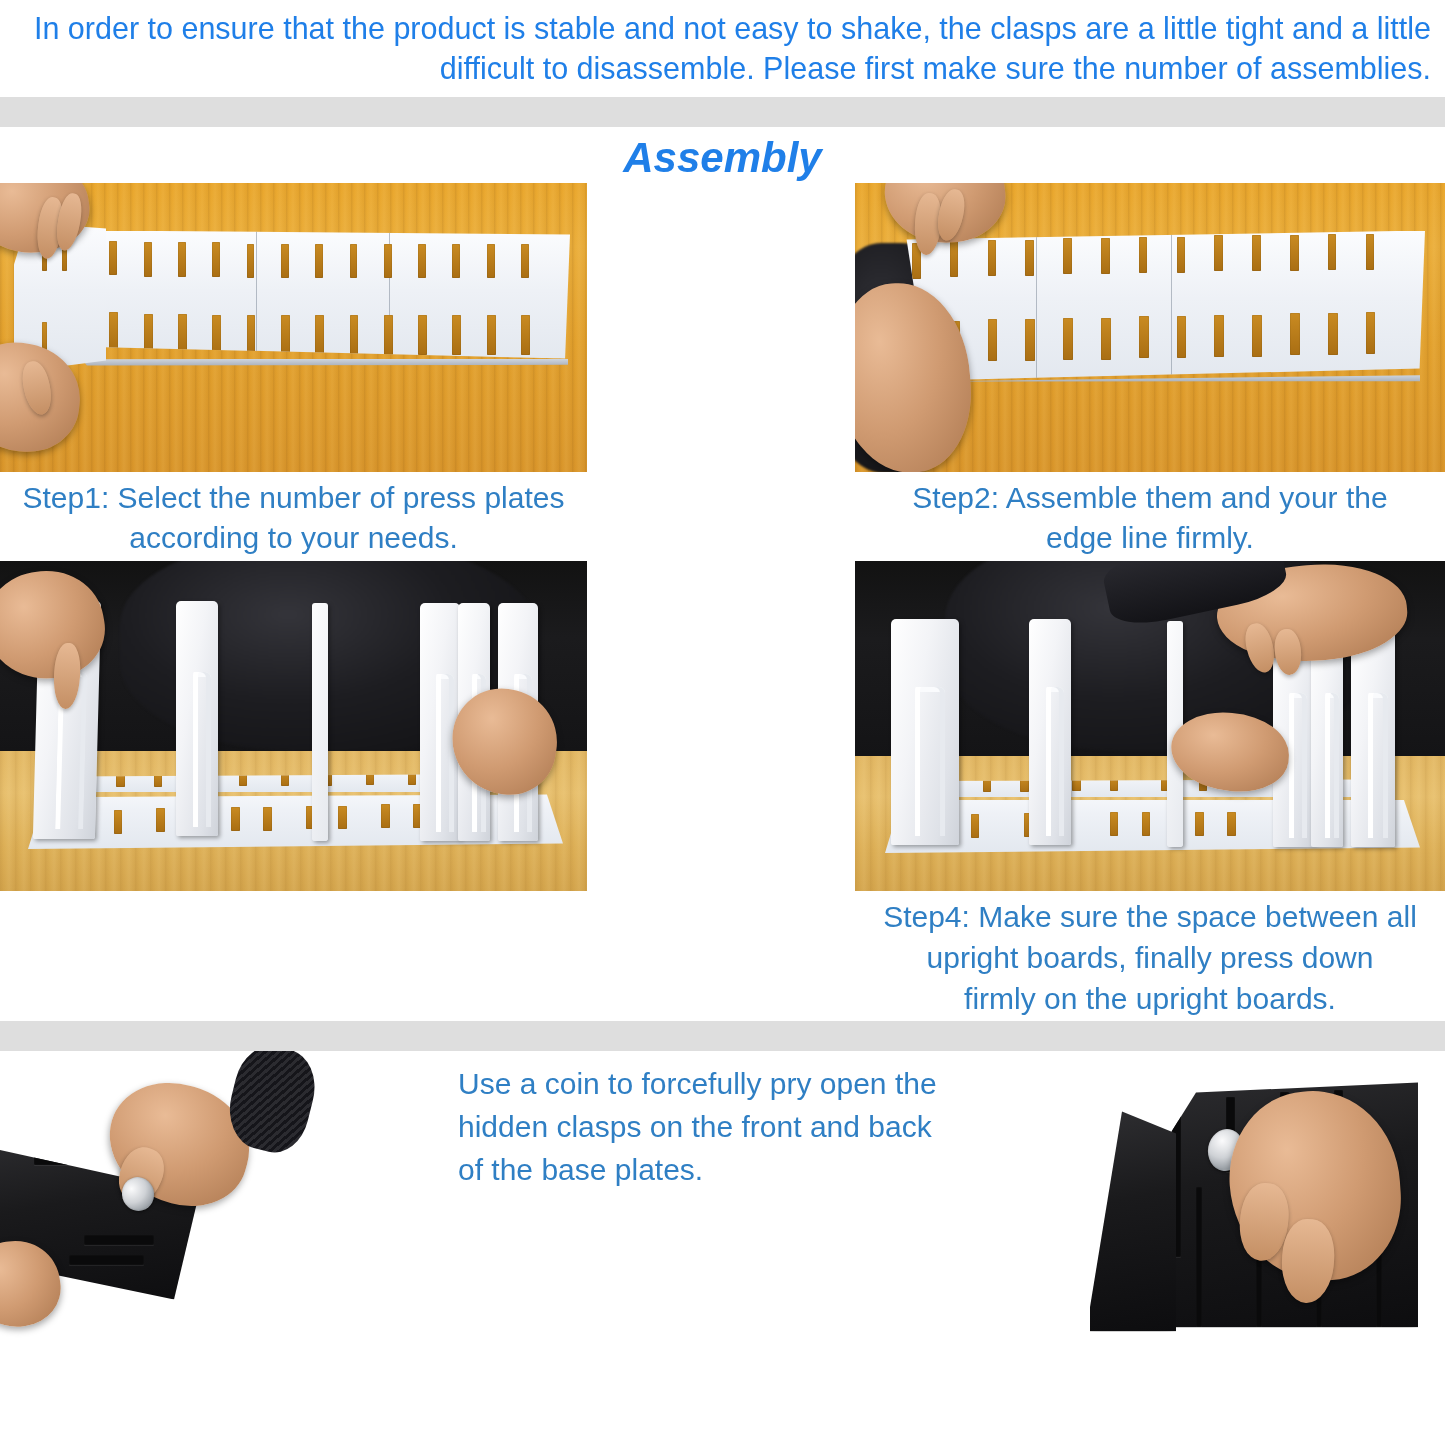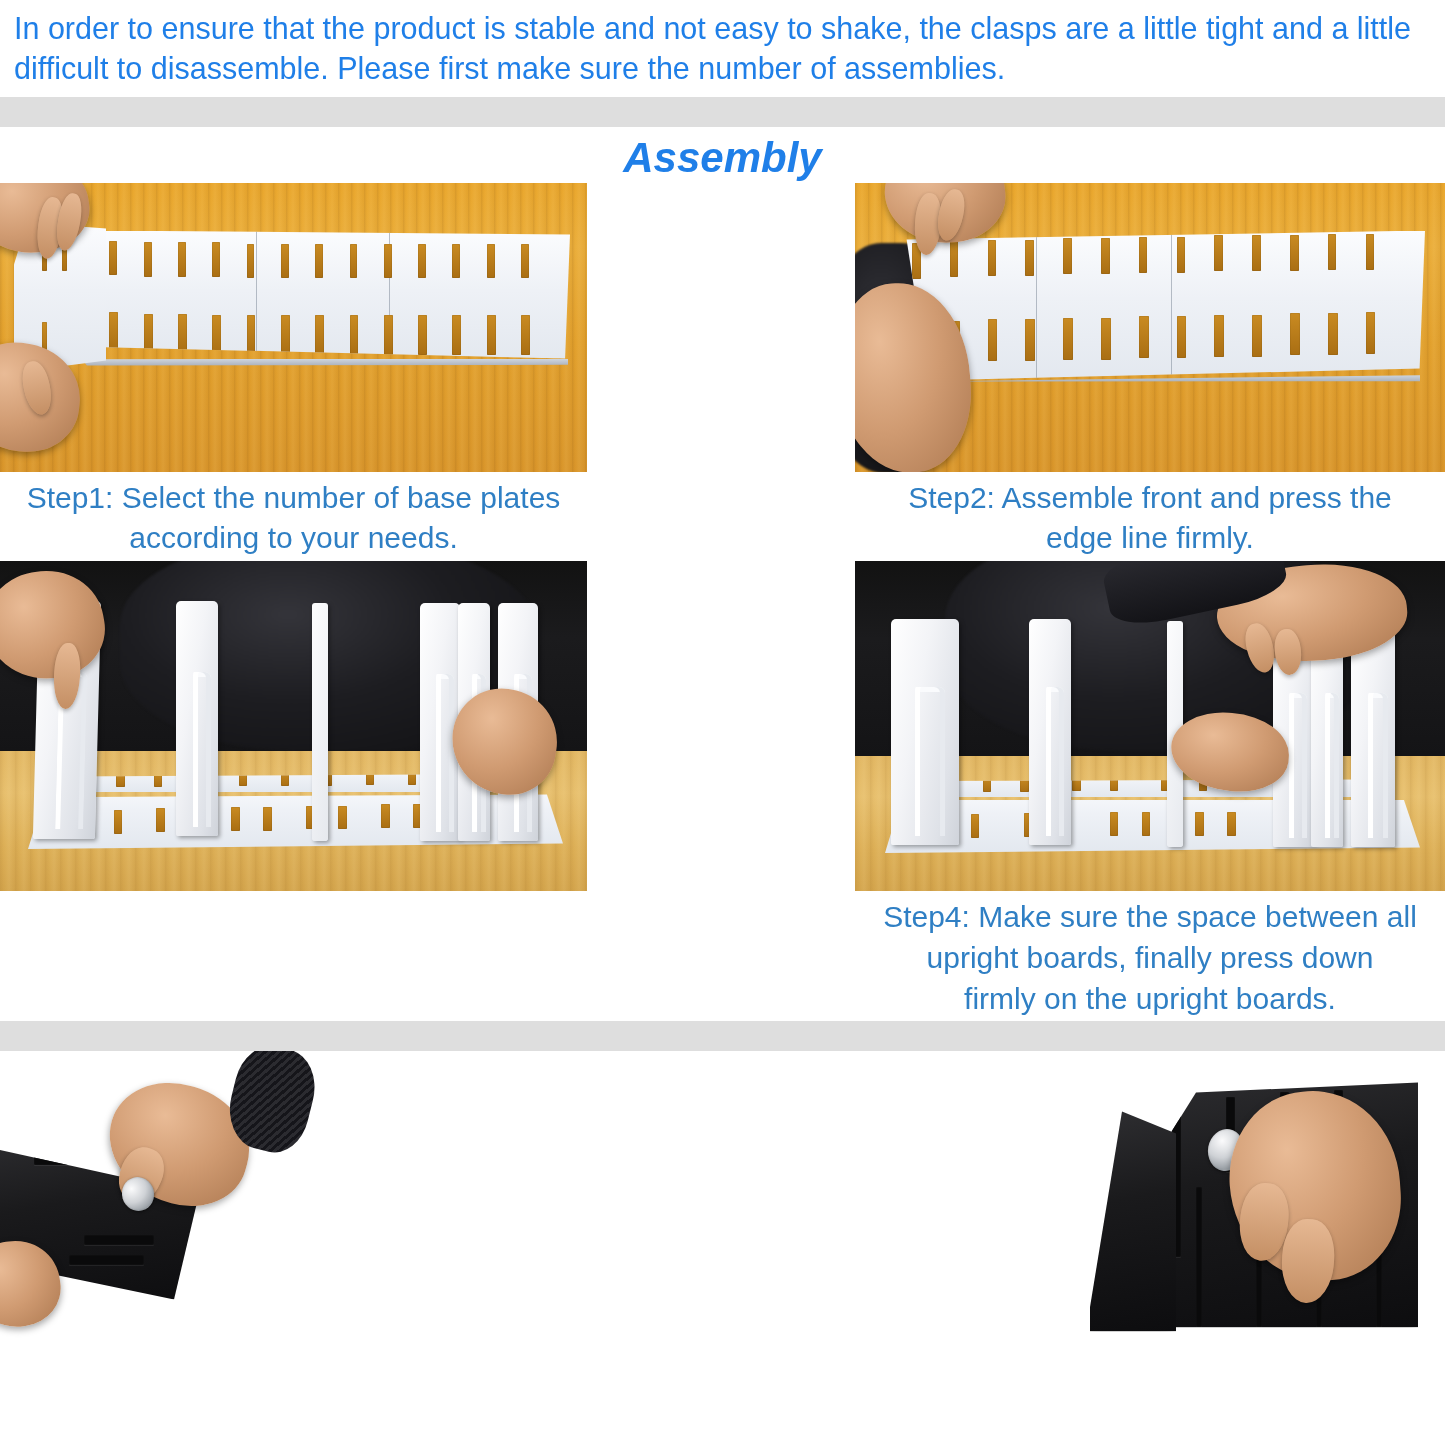--- a/index.html
+++ b/index.html
@@ -23,21 +23,21 @@
     letter-spacing: 0px;
     line-height: 1.0;
   }
   .caution-title {
     font-size: 42px;
     padding-top: 2px;
   }
   .caution-body {
     color: #1f7fe8;
     font-size: 30.5px;
-    text-align: left;
+    text-align: right;
     line-height: 1.32;
     padding: 4px 14px 0 14px;
     font-weight: 500;
   }
   .section-title {
     font-size: 42px;
     padding-top: 10px;
     padding-bottom: 4px;
     font-style: italic;
   }
@@ -290,21 +290,21 @@
           <div class="slot" style="left:52%;top:10%;width:6%;height:22%;"></div>
           <div class="slot" style="left:30%;top:66%;width:6%;height:25%;"></div>
         </div>
 
         <div class="hand" style="left:-26px;top:-22px;width:115px;height:92px;transform:rotate(-8deg);"></div>
         <div class="finger" style="left:38px;top:14px;width:24px;height:62px;transform:rotate(7deg);"></div>
         <div class="finger" style="left:58px;top:10px;width:22px;height:58px;transform:rotate(10deg);"></div>
         <div class="hand" style="left:-40px;top:160px;width:120px;height:108px;transform:rotate(6deg);"></div>
         <div class="finger" style="left:24px;top:178px;width:26px;height:54px;transform:rotate(-12deg);"></div>
       </div>
-      <div class="step-caption">Step1: Select the number of base plates
+      <div class="step-caption">Step1: Select the number of press plates
  according to your needs.</div>
     </div>
 
     <div class="scell right">
       <div class="photo p2">
         <div class="wood" style="top:0;bottom:0;"></div>
         <div class="cloth" style="left:-30px;top:60px;width:140px;height:230px;"></div>
         <div class="plate" style="left:30px;top:48px;width:540px;height:150px;
                     clip-path: polygon(4% 6%, 100% 0%, 99% 92%, 8% 100%);">
           <div class="seam" style="left:28%;top:0;bottom:0;"></div>
@@ -337,21 +337,21 @@
           <div class="slot" style="left:89%;top:54%;width:1.8%;height:28%;"></div>
         </div>
         <div class="plate-edge" style="left:70px;top:192px;width:495px;height:7px;
              clip-path: polygon(0 100%,100% 10%,100% 95%,1% 100%);"></div>
 
         <div class="hand" style="left:30px;top:-40px;width:120px;height:100px;transform:rotate(-6deg);"></div>
         <div class="finger" style="left:60px;top:10px;width:26px;height:62px;transform:rotate(4deg);"></div>
         <div class="finger" style="left:84px;top:6px;width:24px;height:52px;transform:rotate(12deg);"></div>
         <div class="hand" style="left:-20px;top:100px;width:135px;height:190px;transform:rotate(-4deg);"></div>
       </div>
-      <div class="step-caption">Step2: Assemble front and press the
+      <div class="step-caption">Step2: Assemble them and your the
  edge line firmly.</div>
     </div>
   </div>
 
   <div class="srow">
 
     <div class="scell left">
       <div class="photo p3">
         <div class="dark-bg" style="height:190px;"></div>
         <div class="cloth" style="left:120px;top:-20px;width:420px;height:210px;"></div>
@@ -475,20 +475,23 @@
       <div class="bslot" style="left:30%;top:74%;width:30%;height:6%;"></div>
     </div>
     <div class="hand" style="left:108px;top:34px;width:142px;height:118px;transform:rotate(16deg);"></div>
     <div class="finger" style="left:120px;top:96px;width:42px;height:56px;transform:rotate(22deg);"></div>
     <div class="coin" style="left:122px;top:126px;width:32px;height:34px;transform:rotate(-16deg);"></div>
     <div class="cuff" style="left:232px;top:-4px;width:80px;height:104px;transform:rotate(14deg);"></div>
     <div class="hand" style="left:-30px;top:190px;width:90px;height:86px;transform:rotate(-8deg);"></div>
   </div>
 
   <div class="dis-center">
+    <div class="dis-body">Use a coin to forcefully pry open the
+hidden clasps on the front and back
+of the base plates.</div>
   </div>
 
   <div class="dphoto" style="width:355px;height:291px;">
     <div class="blackplate" style="left:28px;top:26px;width:300px;height:250px;
                 clip-path: polygon(26% 6%, 100% 2%, 100% 100%, 8% 100%, 2% 52%);">
       <div class="bslot" style="left:18%;top:10%;width:3%;height:62%;"></div>
       <div class="bslot" style="left:36%;top:8%;width:3%;height:30%;"></div>
       <div class="bslot" style="left:54%;top:6%;width:3%;height:28%;"></div>
       <div class="bslot" style="left:72%;top:5%;width:3%;height:26%;"></div>
       <div class="bslot" style="left:26%;top:44%;width:2%;height:56%;"></div>

